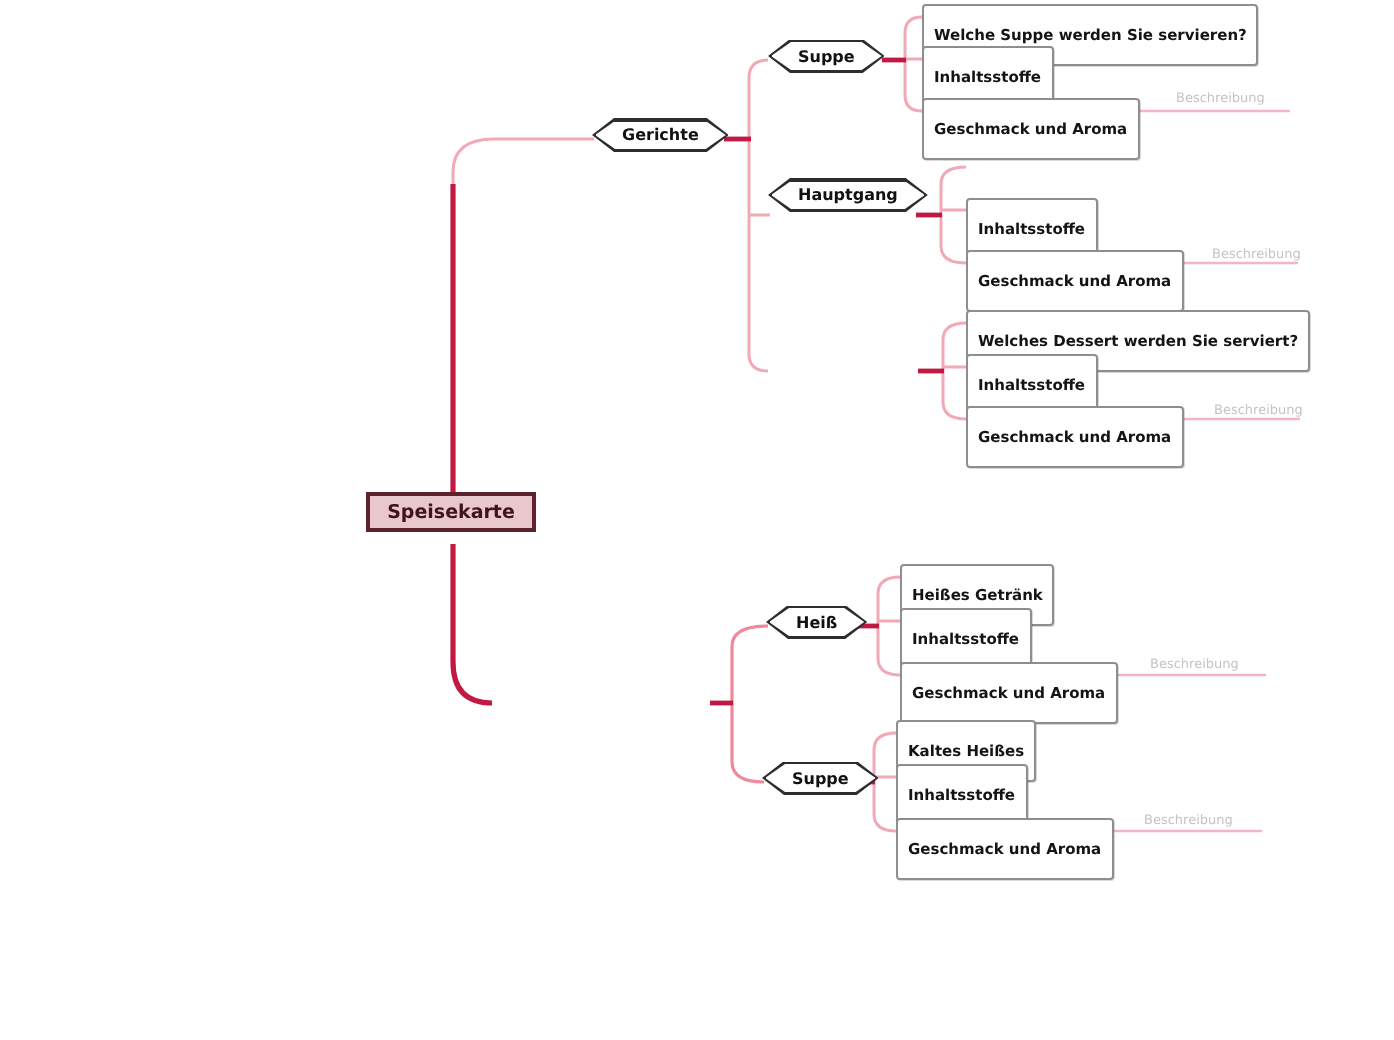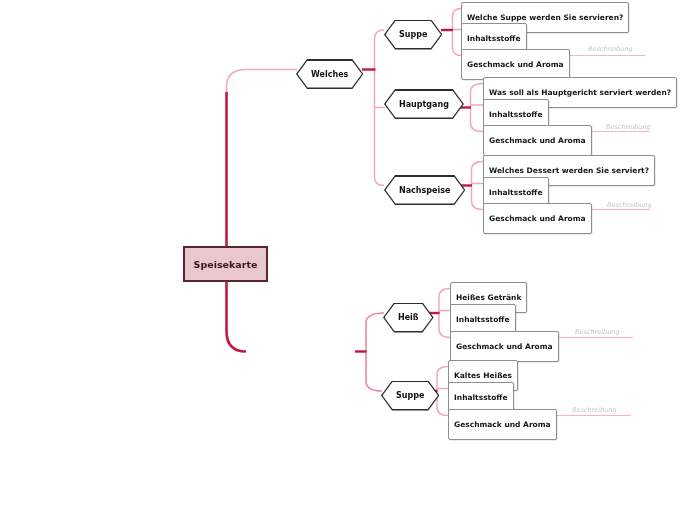--- a/index.html
+++ b/index.html
@@ -5,34 +5,34 @@
   html,body{margin:0;padding:0;background:#fff;}
   #canvas{position:relative;width:697px;height:520px;background:#ffffff;overflow:hidden;
           font-family:"DejaVu Sans", sans-serif;}
   #wires{position:absolute;left:0;top:0;z-index:0;}
 
   .leaf{position:absolute;z-index:2;height:31px;background:#fff;border:1px solid #8e8e8e;
         border-radius:2px;display:inline-flex;align-items:center;padding:0 5px;
         font-size:7.5px;font-weight:bold;color:#141414;white-space:nowrap;
         box-sizing:border-box;box-shadow:0.5px 0.5px 0 rgba(0,0,0,0.15);}
 
-  .hex{position:absolute;z-index:2;display:inline-flex;align-items:center;height:30px;}
+  .hex{position:absolute;z-index:2;display:inline-flex;align-items:center;height:17px;}
   .hex-bg{position:absolute;inset:0;background:#2d2d2d;
           clip-path:polygon(0 50%,11px 0,calc(100% - 11px) 0,100% 50%,calc(100% - 11px) 100%,11px 100%);}
   .hex-fill{position:absolute;inset:1.5px;background:#ffffff;
           clip-path:polygon(0 50%,10px 0,calc(100% - 10px) 0,100% 50%,calc(100% - 10px) 100%,10px 100%);}
   .hex-label{position:relative;padding:0 15px;font-weight:bold;font-size:8px;color:#111;
           white-space:nowrap;}
 
-  .root{position:absolute;z-index:2;left:183px;top:246px;width:85px;height:36px;
+  .root{position:absolute;z-index:2;left:183px;top:246px;width:85px;height:20px;
         background:#e8c8cc;border:2px solid #5d222b;box-sizing:border-box;
         display:flex;align-items:center;justify-content:center;
         font-size:9.5px;font-weight:bold;color:#40141d;}
 
-  .edge-label{position:absolute;z-index:2;font-size:6.5px;color:#c4c4c4;white-space:nowrap;font-style:italic;}
+  .edge-label{position:absolute;z-index:2;font-size:6.5px;color:#c4c4c4;white-space:nowrap;}
 </style>
 </head>
 <body>
 
 <div id="canvas">
 
   <svg id="wires" width="697" height="520" viewBox="0 0 697 520" fill="none">
 
     <g stroke="#f2a9b7" stroke-width="1.5">
 
@@ -83,55 +83,49 @@
       <path d="M426,313 H439.5"></path>
       <path d="M424,391 H437.5"></path>
     </g>
   </svg>
 
   <div class="root">Speisekarte</div>
 
   <div class="hex" style="left:296px;top:59px">
     <div class="hex-bg"></div>
     <div class="hex-fill"></div>
-    <span class="hex-label">Welches</span>
+    <span class="hex-label">Gerichte</span>
   </div>
 
   <div class="hex" style="left:384px;top:19.5px">
     <div class="hex-bg"></div>
     <div class="hex-fill"></div>
     <span class="hex-label">Suppe</span>
   </div>
   <div class="hex" style="left:384px;top:89px">
     <div class="hex-bg"></div>
     <div class="hex-fill"></div>
     <span class="hex-label">Hauptgang</span>
-  </div>
-  <div class="hex" style="left:384px;top:175px">
-    <div class="hex-bg"></div>
-    <div class="hex-fill"></div>
-    <span class="hex-label">Nachspeise</span>
   </div>
   <div class="hex" style="left:383px;top:302.5px">
     <div class="hex-bg"></div>
     <div class="hex-fill"></div>
     <span class="hex-label">Heiß</span>
   </div>
   <div class="hex" style="left:381px;top:380.5px">
     <div class="hex-bg"></div>
     <div class="hex-fill"></div>
     <span class="hex-label">Suppe</span>
   </div>
 
   <div class="leaf" style="left:461px;top:2px">Welche Suppe werden Sie servieren?</div>
   <div class="leaf" style="left:461px;top:23px">Inhaltsstoffe</div>
   <div class="leaf" style="left:461px;top:49px">Geschmack und Aroma</div>
   <div class="edge-label" style="left:588px;top:45px">Beschreibung</div>
 
-  <div class="leaf" style="left:483px;top:77px">Was soll als Hauptgericht serviert werden?</div>
   <div class="leaf" style="left:483px;top:98.5px">Inhaltsstoffe</div>
   <div class="leaf" style="left:483px;top:125px">Geschmack und Aroma</div>
   <div class="edge-label" style="left:606px;top:122.5px">Beschreibung</div>
 
   <div class="leaf" style="left:483px;top:155px">Welches Dessert werden Sie serviert?</div>
   <div class="leaf" style="left:483px;top:177px">Inhaltsstoffe</div>
   <div class="leaf" style="left:483px;top:203px">Geschmack und Aroma</div>
   <div class="edge-label" style="left:607px;top:200.5px">Beschreibung</div>
 
   <div class="leaf" style="left:450px;top:282px">Heißes Getränk</div>

